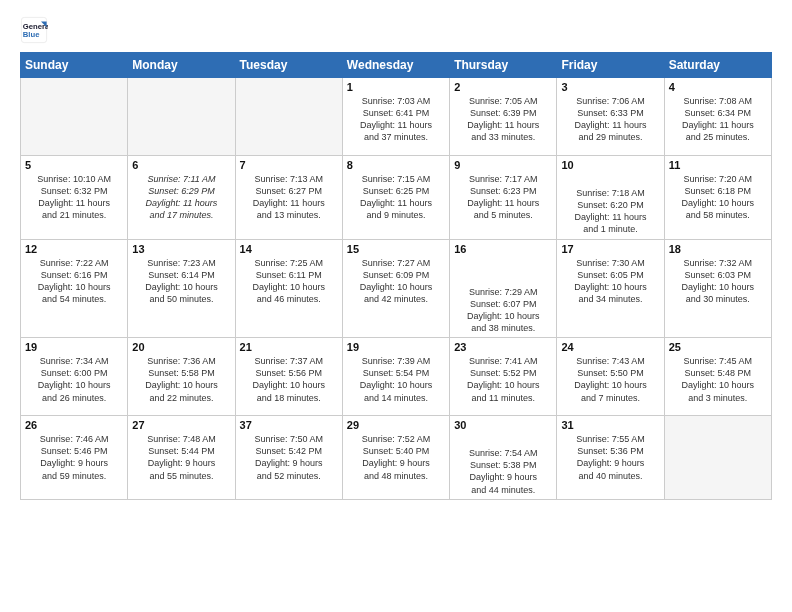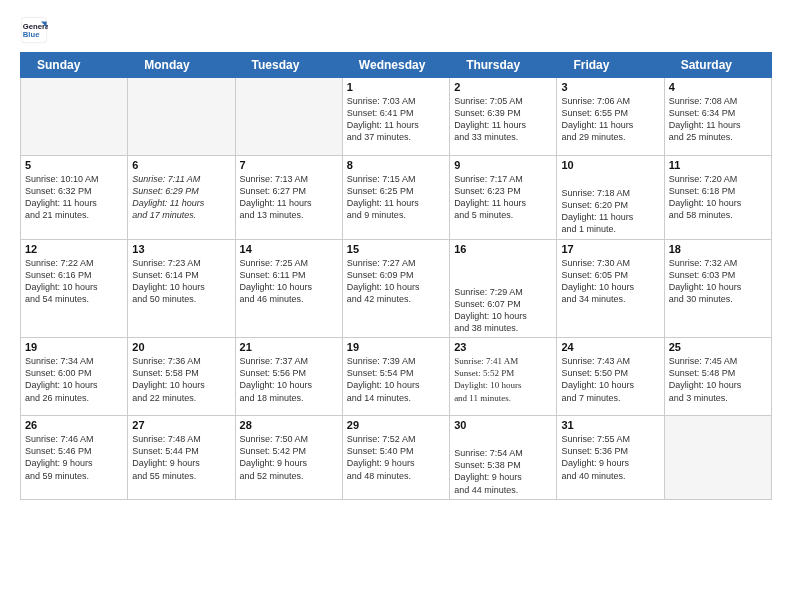--- a/index.html
+++ b/index.html
@@ -55,21 +55,21 @@
     .calendar {
       width: 100%;
       border-collapse: collapse;
       table-layout: fixed;
     }
     .calendar th {
       background-color: #2e6db4;
       color: #fff;
       font-size: 12px;
       font-weight: bold;
-      padding: 5px 16px;
+      padding: 5px 4px;
       text-align: left;
       border: 1px solid #2e6db4;
     }
     .calendar td {
       vertical-align: top;
       border: 1px solid #ccc;
       padding: 3px 4px;
       font-size: 9.5px;
       color: #333;
       height: 78px;
@@ -82,20 +82,21 @@
       font-size: 11px;
       font-weight: bold;
       color: #111;
       display: block;
       margin-bottom: 2px;
     }
     .day-info {
       font-size: 9px;
       color: #333;
       line-height: 1.35;
+      text-align: center;
     }
   </style>
 </head>
 <body>
 
 <div class="page">
   <div class="header-row">
     <div class="logo">
       <svg class="logo-icon" viewBox="0 0 40 40">
         <rect x="2" y="2" width="36" height="36" rx="4" fill="#fff" stroke="#ccc" stroke-width="0.5"></rect>
@@ -143,21 +144,21 @@
           <td>
             <span class="day-number">2</span>
             <div class="day-info" style="white-space: pre-line;">Sunrise: 7:05 AM
 Sunset: 6:39 PM
 Daylight: 11 hours
 and 33 minutes.</div>
           </td>
           <td>
             <span class="day-number">3</span>
             <div class="day-info" style="white-space: pre-line;">Sunrise: 7:06 AM
-Sunset: 6:55 PM
+Sunset: 6:33 PM
 Daylight: 11 hours
 and 29 minutes.</div>
           </td>
           <td>
             <span class="day-number">4</span>
             <div class="day-info" style="white-space: pre-line;">Sunrise: 7:08 AM
 Sunset: 6:34 PM
 Daylight: 11 hours
 and 25 minutes.</div>
           </td>
@@ -288,21 +289,21 @@
           </td>
           <td>
             <span class="day-number">19</span>
             <div class="day-info" style="white-space: pre-line;">Sunrise: 7:39 AM
 Sunset: 5:54 PM
 Daylight: 10 hours
 and 14 minutes.</div>
           </td>
           <td>
             <span class="day-number">23</span>
-            <div class="day-info" style="white-space: pre-line; font-family: Liberation Serif, serif;">Sunrise: 7:41 AM
+            <div class="day-info" style="white-space: pre-line;">Sunrise: 7:41 AM
 Sunset: 5:52 PM
 Daylight: 10 hours
 and 11 minutes.</div>
           </td>
           <td>
             <span class="day-number">24</span>
             <div class="day-info" style="white-space: pre-line;">Sunrise: 7:43 AM
 Sunset: 5:50 PM
 Daylight: 10 hours
 and 7 minutes.</div>
@@ -324,21 +325,21 @@
 and 59 minutes.</div>
           </td>
           <td>
             <span class="day-number">27</span>
             <div class="day-info" style="white-space: pre-line;">Sunrise: 7:48 AM
 Sunset: 5:44 PM
 Daylight: 9 hours
 and 55 minutes.</div>
           </td>
           <td>
-            <span class="day-number">28</span>
+            <span class="day-number">37</span>
             <div class="day-info" style="white-space: pre-line;">Sunrise: 7:50 AM
 Sunset: 5:42 PM
 Daylight: 9 hours
 and 52 minutes.</div>
           </td>
           <td>
             <span class="day-number">29</span>
             <div class="day-info" style="white-space: pre-line;">Sunrise: 7:52 AM
 Sunset: 5:40 PM
 Daylight: 9 hours

